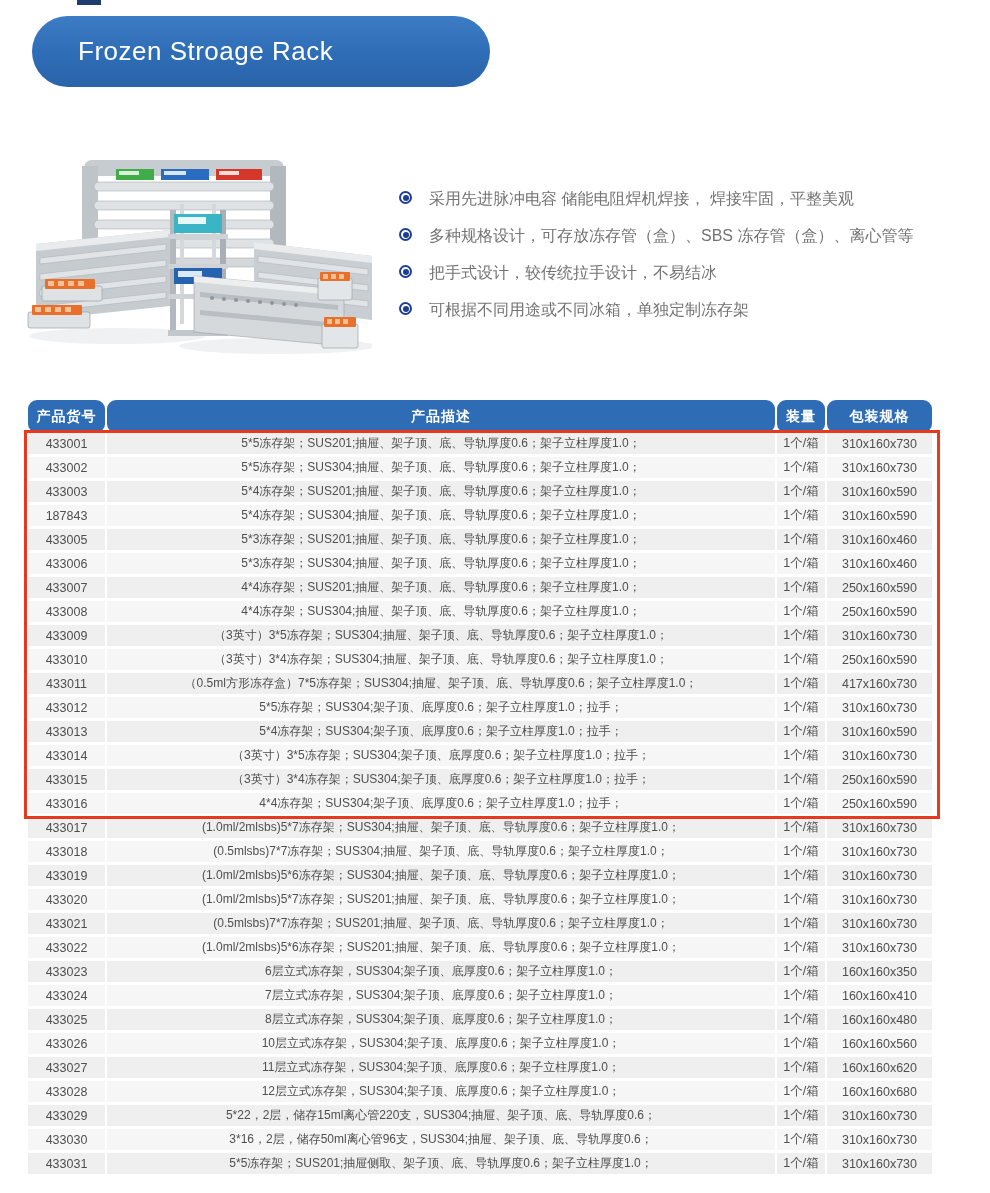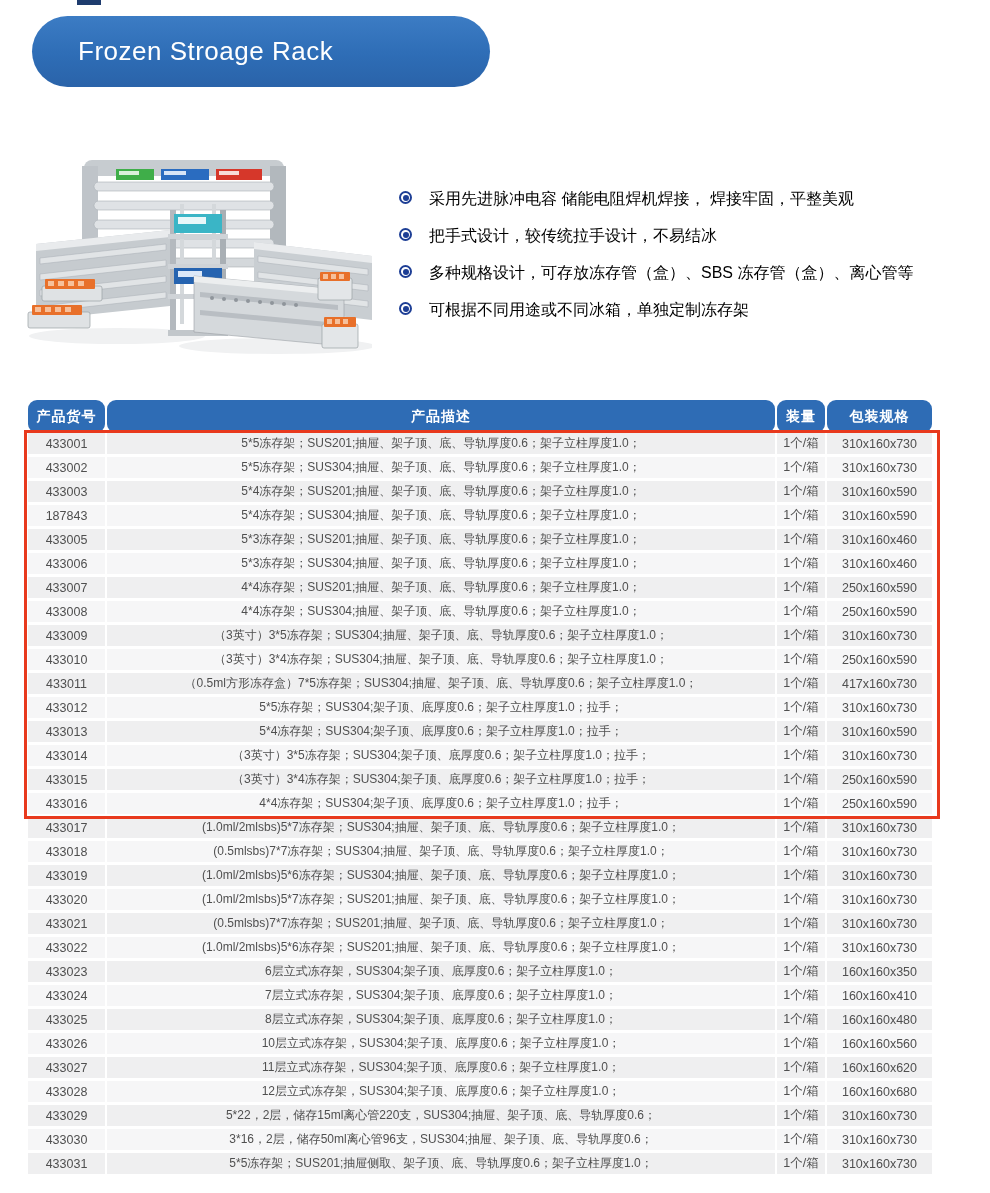--- a/index.html
+++ b/index.html
@@ -19,21 +19,21 @@
     box-sizing:border-box;white-space:nowrap;
   }
   .title-zh{color:#ffffff;font-size:38px;font-weight:bold;letter-spacing:2px;}
   .title-en{color:#ffffff;font-size:26px;font-weight:normal;margin-left:20px;letter-spacing:0.5px;}
 
   
   .product-image{position:absolute;left:22px;top:138px;width:350px;height:218px;}
 
   
   .features{position:absolute;left:397px;top:188px;width:580px;list-style:none;margin:0;padding:0;}
-  .feature{display:flex;align-items:flex-start;margin-bottom:16px;font-size:16px;color:#000000;line-height:21px;}
+  .feature{display:flex;align-items:flex-start;margin-bottom:16px;font-size:16px;color:#737373;line-height:21px;}
   .bullet{flex:0 0 auto;width:9px;height:9px;border:2.5px solid #1d3e95;border-radius:50%;position:relative;margin:3px 17px 0 2px;}
   .bullet::after{content:"";position:absolute;left:1.5px;top:1.5px;width:6px;height:6px;background:#1d3e95;border-radius:50%;}
 
   
   .table{position:absolute;left:28px;top:400px;width:904px;background:#ffffff;}
   .thead{display:grid;grid-template-columns:77px 668px 48px 105px;column-gap:2px;height:33px;}
   .th{background:#2e6cb5;color:#ffffff;font-size:14px;font-weight:bold;display:flex;align-items:center;justify-content:center;letter-spacing:1px;border-radius:9px;}
   .tbody{width:904px;}
   .row{display:grid;grid-template-columns:77px 668px 48px 105px;column-gap:2px;height:24px;}
   .cell{display:flex;align-items:center;justify-content:center;color:#4f4f4f;font-size:12px;
@@ -159,25 +159,25 @@
   </svg>
 </div>
 
 <ul class="features">
   <li class="feature">
     <span class="bullet"></span>
     <span>采用先进脉冲电容 储能电阻焊机焊接， 焊接牢固，平整美观</span>
   </li>
   <li class="feature">
     <span class="bullet"></span>
-    <span>把手式设计，较传统拉手设计，不易结冰</span>
+    <span>多种规格设计，可存放冻存管（盒）、SBS 冻存管（盒）、离心管等</span>
   </li>
   <li class="feature">
     <span class="bullet"></span>
-    <span>多种规格设计，可存放冻存管（盒）、SBS 冻存管（盒）、离心管等</span>
+    <span>把手式设计，较传统拉手设计，不易结冰</span>
   </li>
   <li class="feature">
     <span class="bullet"></span>
     <span>可根据不同用途或不同冰箱，单独定制冻存架</span>
   </li>
 </ul>
 
 <div class="table">
   <div class="thead">
     <div class="th">产品货号</div>

